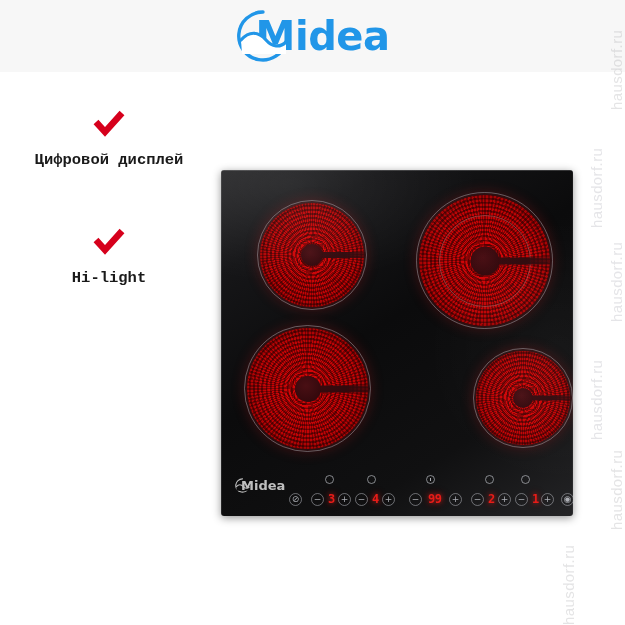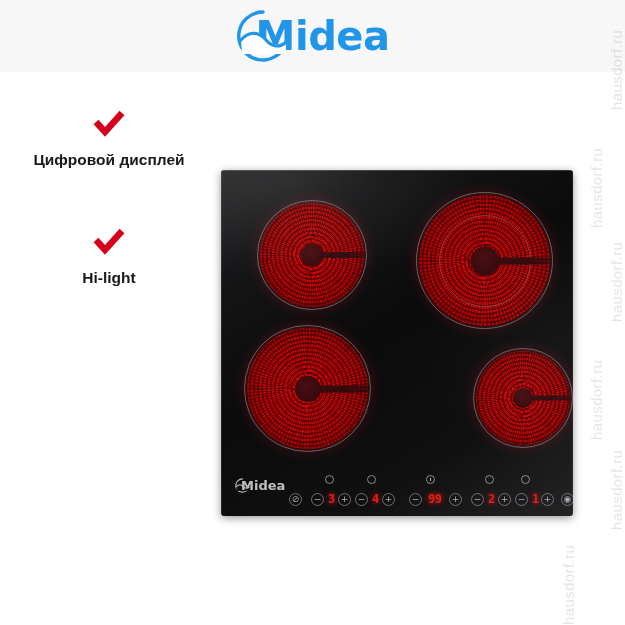--- a/index.html
+++ b/index.html
@@ -69,21 +69,21 @@
     width: 34px;
     height: 28px;
   }
 
   .feature-label {
     font-size: 15.5px;
     font-weight: bold;
     color: #1a1a1a;
     line-height: 1.3;
     padding: 0 8px;
-    font-family: Liberation Sans, sans-serif;
+    font-family: Liberation Mono, monospace;
   }
 
   .feature:nth-child(1) { margin-bottom: 58px; }
   .feature:nth-child(2) { margin-bottom: 26px; }
 
   
   .cooktop {
     position: absolute;
     left: 221px;
     top: 170px;

